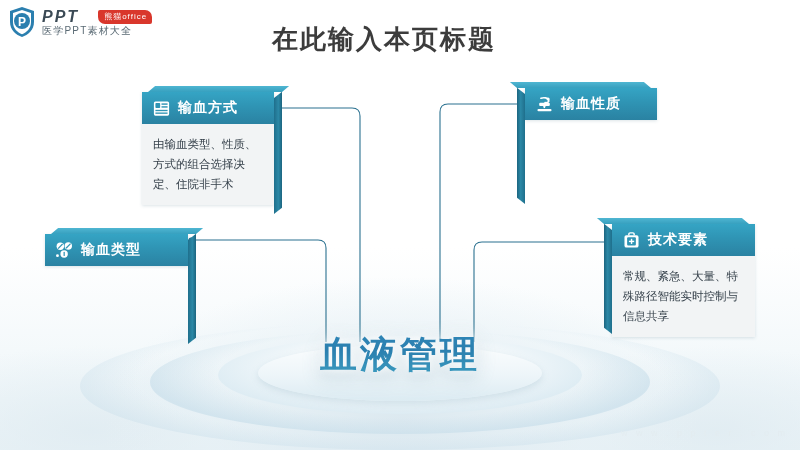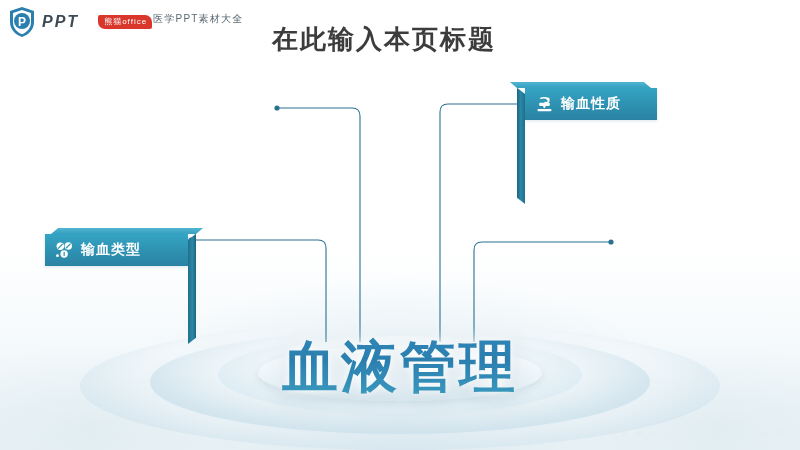--- a/index.html
+++ b/index.html
@@ -43,21 +43,21 @@
     box-shadow: 0 3px 7px rgba(140,175,195,0.28);
   }
 
   
   #logo {
     position: absolute; left: 8px; top: 5px;
     display: flex; align-items: center; gap: 6px;
     height: 34px;
   }
   #logo-shield { width: 28px; height: 32px; display:block; }
-  .logo-text-wrap { display: flex; flex-direction: row; gap: 1px; }
+  .logo-text-wrap { display: flex; flex-direction: column; gap: 1px; }
   .logo-row1 { display: flex; align-items: center; gap: 4px; }
   #logo-ppt {
     font-size: 16px; font-weight: bold; font-style: italic;
     color: #3b4a55; letter-spacing: 2px; line-height: 1;
     font-family: "Liberation Sans", sans-serif;
   }
   #logo-badge {
     background: #d9372c; color: #ffffff;
     font-size: 8px; line-height: 1;
     padding: 3px 5px 3px 6px;
@@ -137,21 +137,21 @@
   
   #card-0 { left: 142px; top: 92px; width: 132px; }
   #card-1 { left: 525px; top: 88px; width: 132px; }
   #card-2 { left: 45px;  top: 222px; width: 143px; margin-top: 12px; }
   #card-3 { left: 612px; top: 224px; width: 143px; }
 
   
   #center-title {
     position: absolute; left: 0; top: 330px; width: 800px;
     text-align: center;
-    font-size: 56px; font-weight: bold;
+    font-size: 37px; font-weight: bold;
     letter-spacing: 3px;
     background: linear-gradient(180deg, #2f87b8 0%, #2b7faf 40%, #3ea0c2 100%);
     -webkit-background-clip: text; background-clip: text;
     -webkit-text-fill-color: transparent; color: #2b7faf;
     filter: drop-shadow(0 0 4px #ffffff) drop-shadow(0 0 9px #ffffff) drop-shadow(0 4px 5px rgba(120,160,180,0.40));
     text-decoration: underline;
   }
 
   #watermark {
     position: absolute; right: 12px; bottom: 12px;
@@ -197,20 +197,38 @@
       <circle cx="522" cy="104" r="2.6" fill="#2b7190" stroke="none"></circle>
 
       <path d="M190 240 H318 Q326 240 326 248 V342"></path>
       <circle cx="191" cy="240" r="2.6" fill="#2b7190" stroke="none"></circle>
 
       <path d="M610 242 H482 Q474 242 474 250 V342"></path>
       <circle cx="611" cy="242" r="2.6" fill="#2b7190" stroke="none"></circle>
     </g>
   </svg>
 
+  <div class="card" id="card-0">
+    <div class="card-body">
+      <div class="edge-top-r"></div>
+      <div class="edge-right" style="height:116px"></div>
+      <div class="card-head">
+        <svg class="card-icon" viewBox="0 0 20 20">
+          <rect x="2" y="2.5" width="16" height="15" rx="1.6" fill="#ffffff"></rect>
+          <rect x="3.6" y="4.2" width="5" height="5.2" rx="0.8" fill="#2f94b4"></rect>
+          <rect x="10" y="4.6" width="6.4" height="1.5" fill="#2f94b4"></rect>
+          <rect x="10" y="7.6" width="6.4" height="1.5" fill="#2f94b4"></rect>
+          <rect x="3.6" y="11.4" width="12.8" height="1.4" fill="#2f94b4"></rect>
+          <rect x="3.6" y="14.2" width="12.8" height="1.4" fill="#2f94b4"></rect>
+        </svg>
+        <span class="card-head-title">输血方式</span>
+      </div>
+      <div class="card-text">由输血类型、性质、方式的组合选择决定、住院非手术</div>
+    </div>
+  </div>
 
   <div class="card" id="card-1">
     <div class="card-body">
       <div class="edge-top-l"></div>
       <div class="edge-left" style="height:110px"></div>
       <div class="card-head">
         <svg class="card-icon" viewBox="0 0 20 20">
           <path d="M6.2 3.4 C9.6 2.2 13.6 3 14.4 5.4 C15 7.4 12.8 8.4 10.6 8" stroke="#ffffff" stroke-width="1.7" fill="none" stroke-linecap="round"></path>
           <circle cx="13.8" cy="4.2" r="1.6" fill="#ffffff"></circle>
           <rect x="4.4" y="8.2" width="11.2" height="3.4" rx="1.2" fill="#ffffff"></rect>
@@ -235,17 +253,34 @@
           <line x1="11.6" y1="7.6" x2="16.4" y2="2.8" stroke="#2f94b4" stroke-width="1.3"></line>
           <circle cx="9.6" cy="13.6" r="3.9" fill="#ffffff"></circle>
           <rect x="9" y="11.4" width="1.3" height="4.4" rx="0.6" fill="#2f94b4"></rect>
           <circle cx="2.6" cy="15.4" r="1.5" fill="#ffffff"></circle>
         </svg>
         <span class="card-head-title">输血类型</span>
       </div>
     </div>
   </div>
 
+  <div class="card" id="card-3">
+    <div class="card-body">
+      <div class="edge-top-l"></div>
+      <div class="edge-left" style="height:104px"></div>
+      <div class="card-head">
+        <svg class="card-icon" viewBox="0 0 20 20">
+          <rect x="2.6" y="4.4" width="14.8" height="13" rx="2" fill="#ffffff"></rect>
+          <path d="M7.2 4.4 V3.3 a1.3 1.3 0 0 1 1.3-1.3 h3 a1.3 1.3 0 0 1 1.3 1.3 V4.4" stroke="#ffffff" stroke-width="1.5" fill="none"></path>
+          <rect x="5.4" y="6.6" width="9.2" height="8.6" rx="1" fill="#2f94b4"></rect>
+          <rect x="9.3" y="8.2" width="1.5" height="5.4" fill="#ffffff"></rect>
+          <rect x="7.3" y="10.2" width="5.5" height="1.5" fill="#ffffff"></rect>
+        </svg>
+        <span class="card-head-title">技术要素</span>
+      </div>
+      <div class="card-text">常规、紧急、大量、特殊路径智能实时控制与信息共享</div>
+    </div>
+  </div>
 
   <div id="center-title">血液管理</div>
 
   <div id="watermark">w w w . p p t e r . c o m</div>
 </div>
 
 </body></html>

